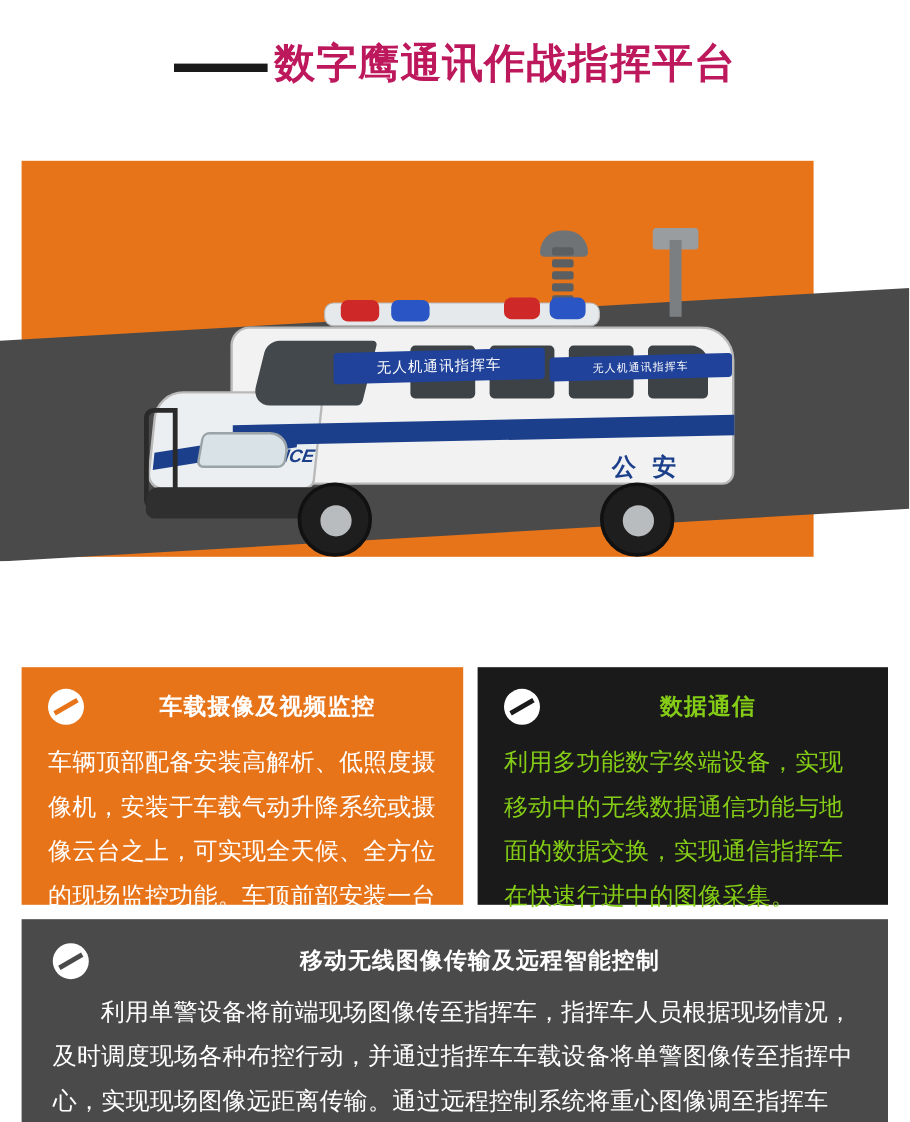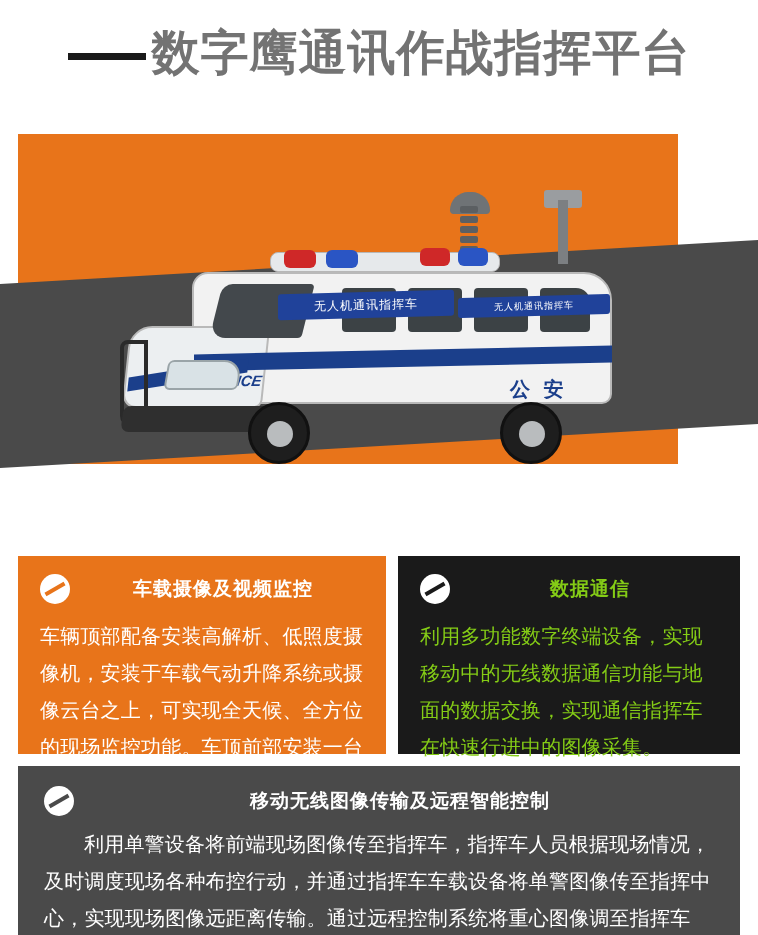--- a/index.html
+++ b/index.html
@@ -22,24 +22,24 @@
   }
   .header-dash {
     display: inline-block;
     width: 78px;
     height: 7px;
     background: #1a1a1a;
     margin-right: 6px;
     margin-top: 6px;
   }
   .header-title {
-    font-size: 48px;
+    font-size: 34px;
     font-weight: bold;
     letter-spacing: 1px;
-    color: #737373;
+    color: #be185d;
     white-space: nowrap;
   }
 
   
   .hero {
     position: relative;
     width: 758px;
     height: 408px;
     overflow: hidden;
     background: #ffffff;

